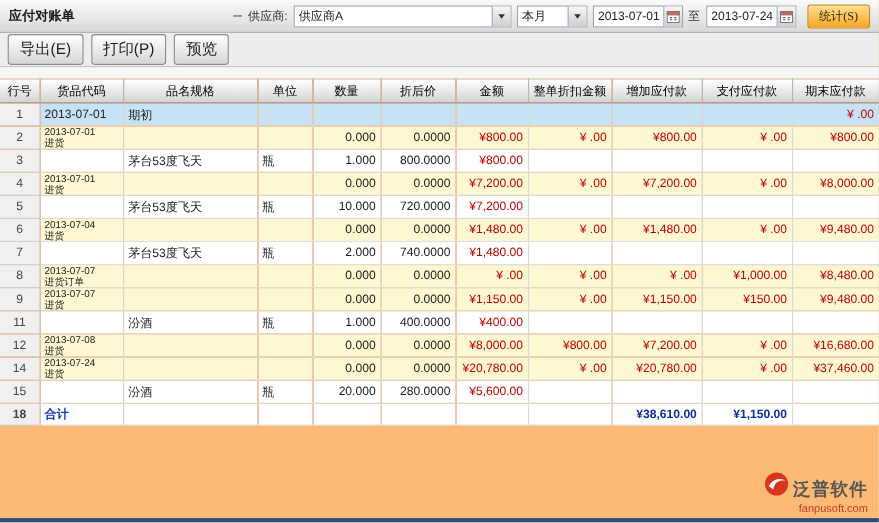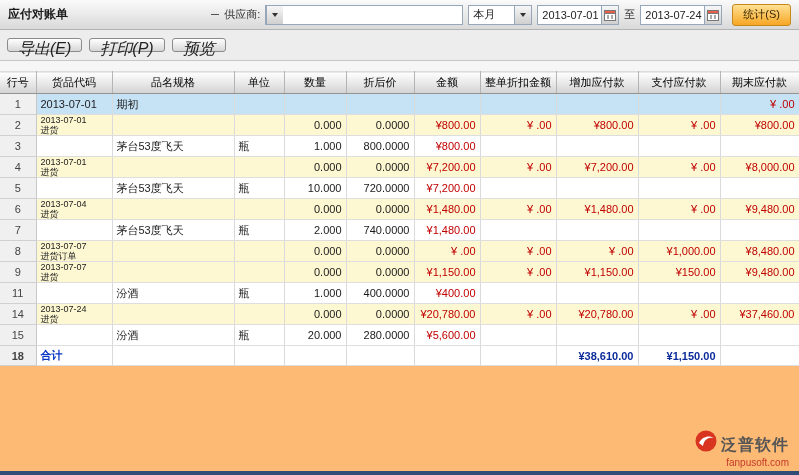--- a/index.html
+++ b/index.html
@@ -20,28 +20,28 @@
     white-space:nowrap; overflow:hidden; }
   .dd, .calbtn { width:17px; height:100%; display:flex; align-items:center; justify-content:center;
     background:linear-gradient(#f7f7f7,#cfcfcf); border-left:1px solid #98a6ba; cursor:pointer; }
   .tri { width:0; height:0; border-left:3px solid transparent; border-right:3px solid transparent;
     border-top:4px solid #333; display:inline-block; }
   .combo.supplier { width:198px; }
   .combo.period { width:64px; }
   .datefield { width:82px; }
   .btn-stats { height:22px; padding:0 10px; font-size:11px; color:#3a2800;
     background:linear-gradient(#ffe094,#f6a623); border:1px solid #c8891c; border-radius:3px;
-    margin-left:5px; cursor:pointer; white-space:nowrap; }
+    margin-left:5px; cursor:pointer; white-space:nowrap;font-family:Liberation Serif, serif; }
 
   
   .tb2 { height:31px; display:flex; align-items:center; gap:7px; padding:0 7px;
     background:#ededed; border-bottom:1px solid #c6c6c6; }
-  .btn { height:14px; padding:0 10px; font-size:16px; color:#222;
+  .btn { height:28px; padding:0 10px; font-size:14px; color:#222;
     background:linear-gradient(#ffffff,#d6d6d6); border:1px solid #8b8b8b; border-radius:3px;
-    cursor:pointer; white-space:nowrap;font-style:italic; }
+    cursor:pointer; white-space:nowrap; }
   .gap { height:10px; background:#f6f6f6; }
 
   
   table { border-collapse:collapse; table-layout:fixed; width:799px; }
   th { height:22px; font-size:11px; font-weight:normal; color:#000;
     background:linear-gradient(#fefefe,#d3d3d3);
     border-right:1px solid #b5b5b5; border-bottom:1px solid #949494; border-top:1px solid #dcdcdc;
     padding:0 2px; white-space:nowrap; overflow:hidden; text-align:center; }
   td { height:21px; font-size:11px; color:#222; padding:0 4px;
     border-right:1px solid #dadada; border-bottom:1px solid #dedede;
@@ -72,20 +72,21 @@
 <body>
 
 <div class="app">
 
   <div class="tb1">
     <span class="title">应付对账单</span>
     <div class="tb1-controls">
       <span class="dash"></span>
       <span class="lbl">供应商:</span>
       <div class="combo supplier">
+        <span class="val">供应商A</span>
         <span class="dd">
             <i class="tri"></i>
           </span>
       </div>
       <div class="combo period">
         <span class="val">本月</span>
         <span class="dd">
             <i class="tri"></i>
           </span>
       </div>
@@ -291,20 +292,36 @@
           <td class="unitcell">瓶</td>
           <td class="r">1.000</td>
           <td class="r">400.0000</td>
           <td class="money">¥400.00</td>
           <td class="money"></td>
           <td class="money"></td>
           <td class="money"></td>
           <td class="money"></td>
         </tr>
         <tr class="doc">
+          <td class="numcol">12</td>
+          <td class="codecell twoline">
+            <div class="code1">2013-07-08</div>
+            <div class="code2">进货</div>
+          </td>
+          <td class="namecell"></td>
+          <td class="unitcell"></td>
+          <td class="r">0.000</td>
+          <td class="r">0.0000</td>
+          <td class="money">¥8,000.00</td>
+          <td class="money">¥800.00</td>
+          <td class="money">¥7,200.00</td>
+          <td class="money">¥ .00</td>
+          <td class="money">¥16,680.00</td>
+        </tr>
+        <tr class="doc">
           <td class="numcol">14</td>
           <td class="codecell twoline">
             <div class="code1">2013-07-24</div>
             <div class="code2">进货</div>
           </td>
           <td class="namecell"></td>
           <td class="unitcell"></td>
           <td class="r">0.000</td>
           <td class="r">0.0000</td>
           <td class="money">¥20,780.00</td>

